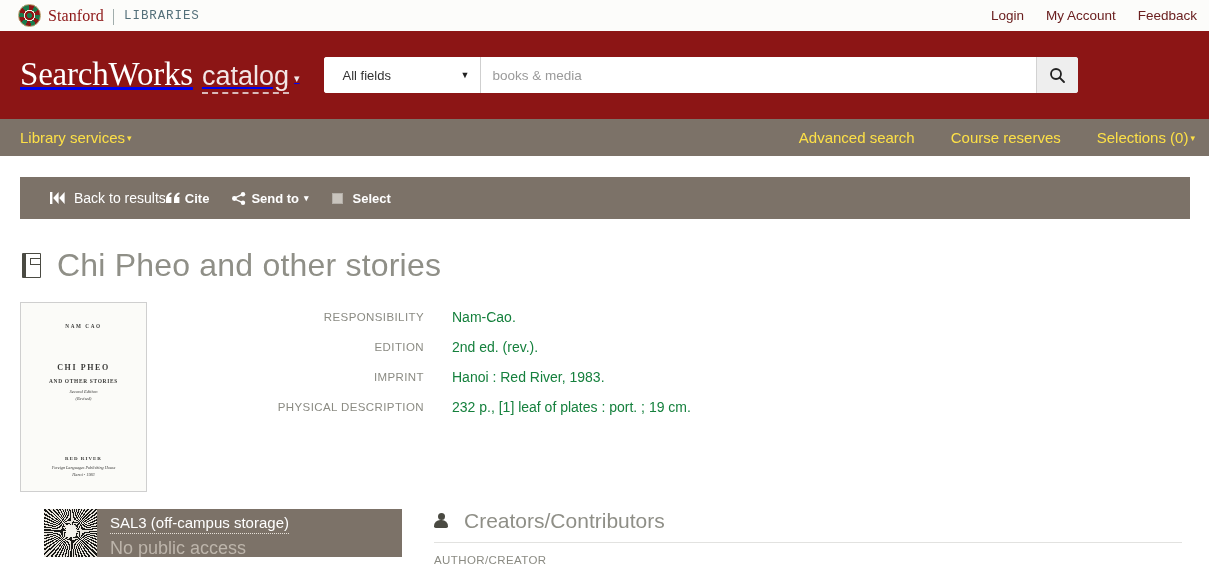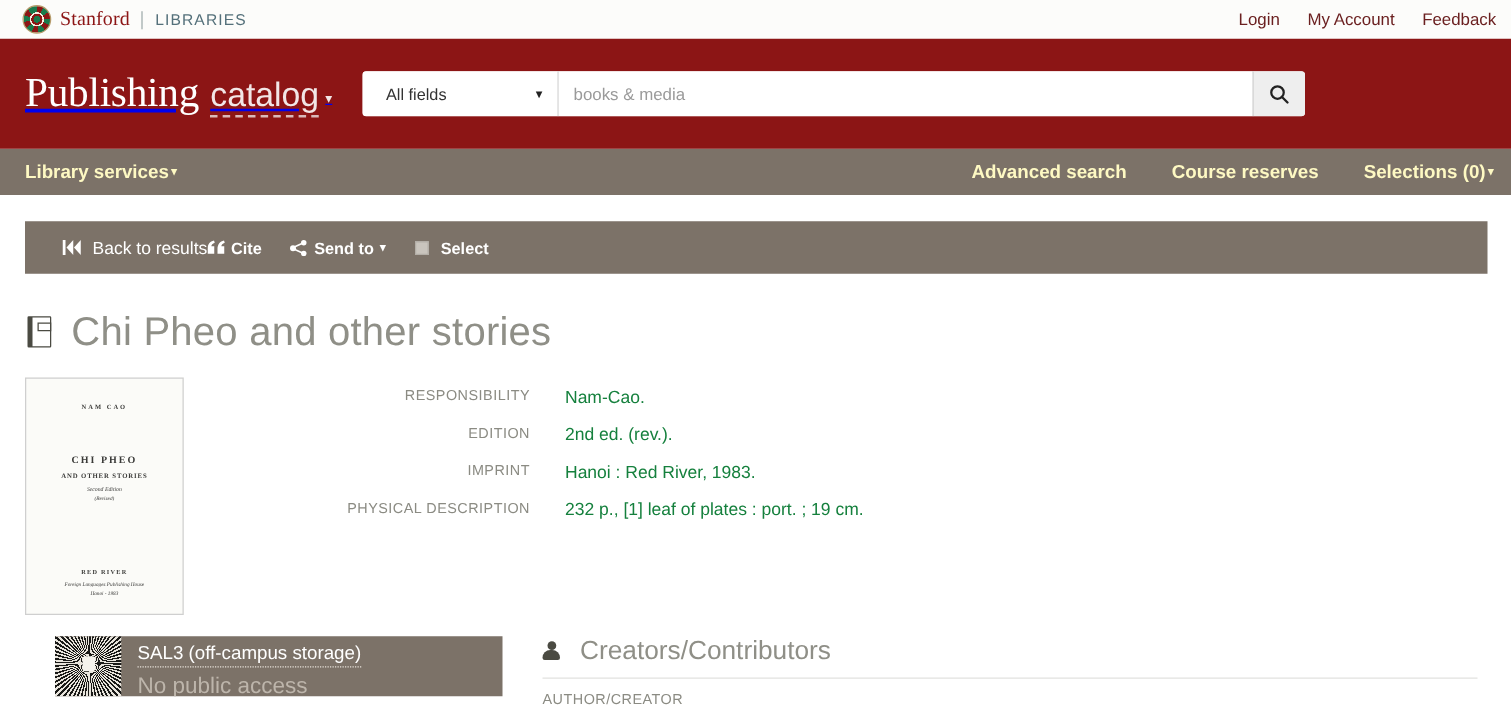--- a/index.html
+++ b/index.html
@@ -47,21 +47,21 @@
     color: #8c1515;
     letter-spacing: .1px;
   }
   .brand-sep {
     color: #8c9a9a;
     font-size: 16px;
     margin: 0 2px 0 1px;
     font-family: "Liberation Serif", serif;
   }
   .brand-libraries {
-    font-family: Liberation Sans, sans-serif;
+    font-family: Liberation Mono, monospace;
     font-size: 12.5px;
     letter-spacing: .9px;
     color: #54707a;
   }
   .utility-links { display: flex; align-items: center; gap: 22px; }
   .utility-links a {
     color: #6b2020;
     font-size: 13.5px;
     text-decoration: none;
   }
@@ -160,26 +160,25 @@
     background: #7c7268;
     height: 37px;
     display: flex;
     align-items: center;
     justify-content: space-between;
     padding: 0 0 0 20px;
     color: #fff;
   }
   .subnav-left, .subnav-right { display: flex; align-items: center; }
   .subnav a {
-    color: #fef9c3;
+    color: #fde047;
     font-size: 15px;
     text-decoration: none;
     padding: 0 20px 0 0;
     white-space: nowrap;
-    font-weight: bold;
   }
   .subnav-right a { padding: 0 0 0 36px; }
   .subnav .caret-glyph { font-size: 9px; position: relative; top: -2px; margin-left: 2px; }
 
   
   .page { padding: 0 20px; }
 
   .record-toolbar {
     margin-top: 21px;
     background: #7c7268;
@@ -407,21 +406,21 @@
   </a>
   <div class="utility-links">
     <a href="#">Login</a>
     <a href="#">My Account</a>
     <a href="#">Feedback</a>
   </div>
 </div>
 
 <div class="masthead">
   <a class="logo-block" href="#">
-    <span class="logo-searchworks">Publishing</span>
+    <span class="logo-searchworks">SearchWorks</span>
     <span class="logo-catalog-wrap">
       <span class="logo-catalog">catalog</span>
       <span class="logo-caret">▾</span>
     </span>
   </a>
 
   <div class="searchform">
     <div class="field-select">
       <span>All fields</span>
       <span class="caret-glyph">▼</span>

